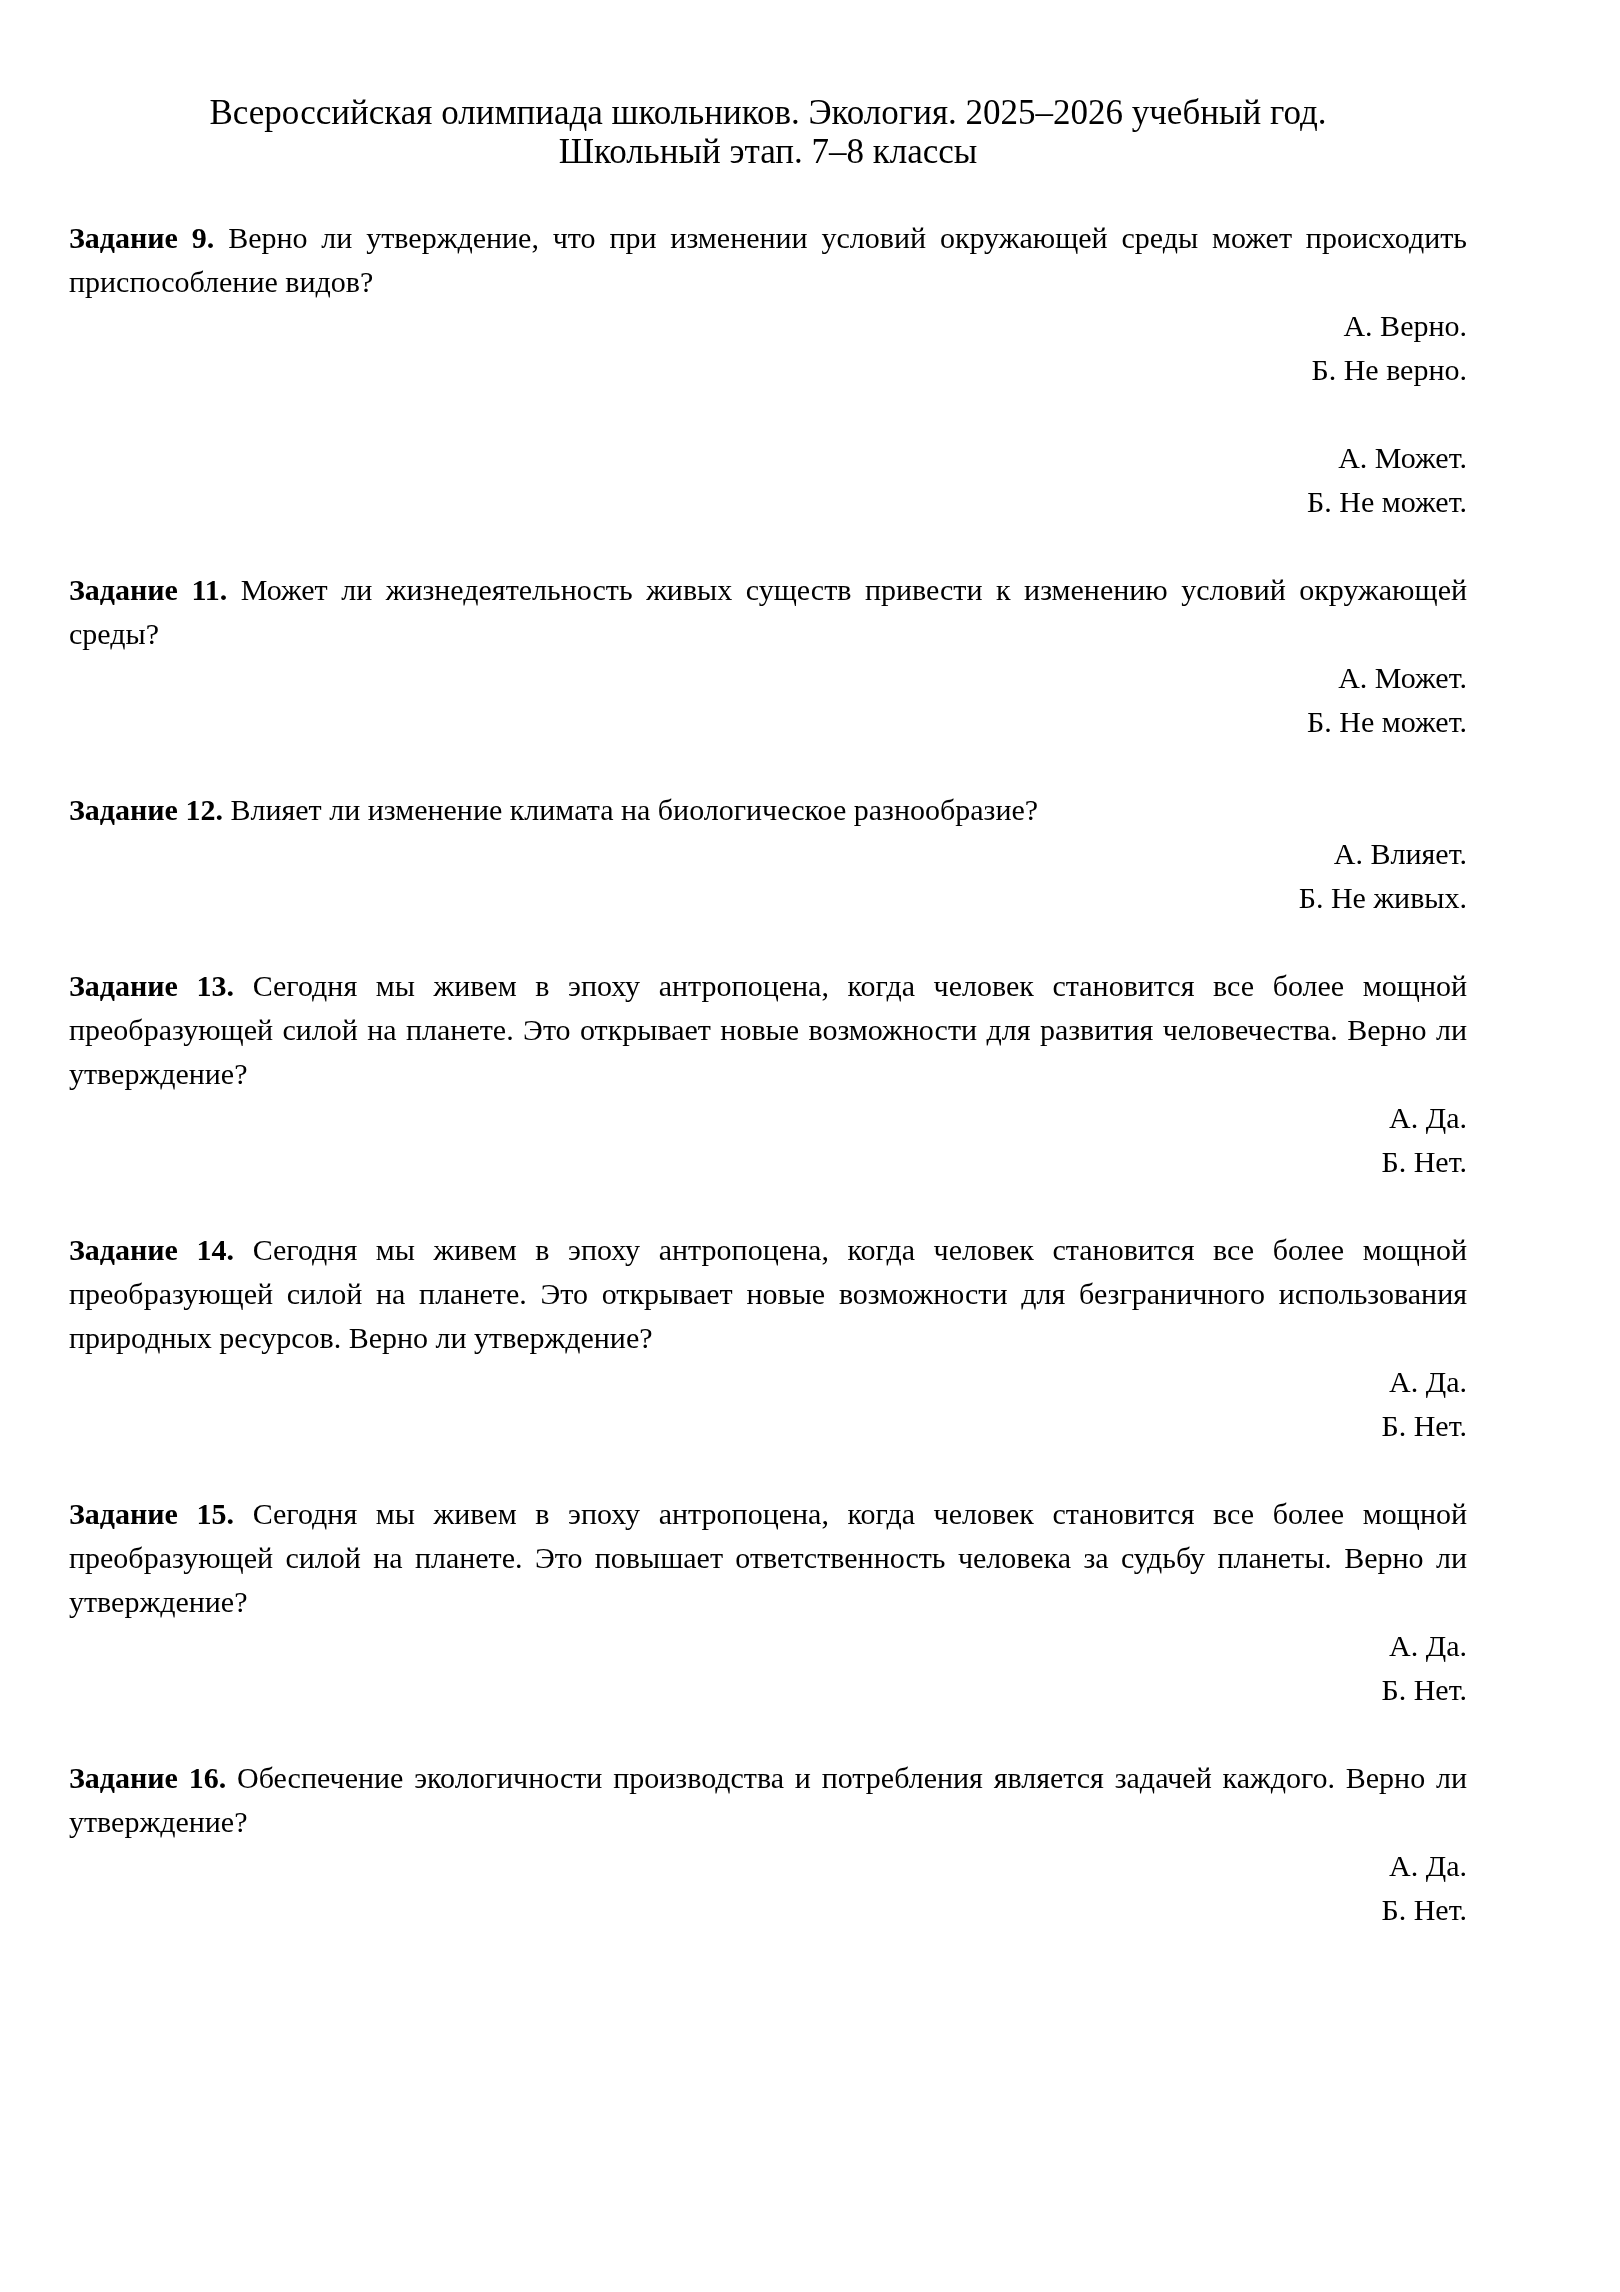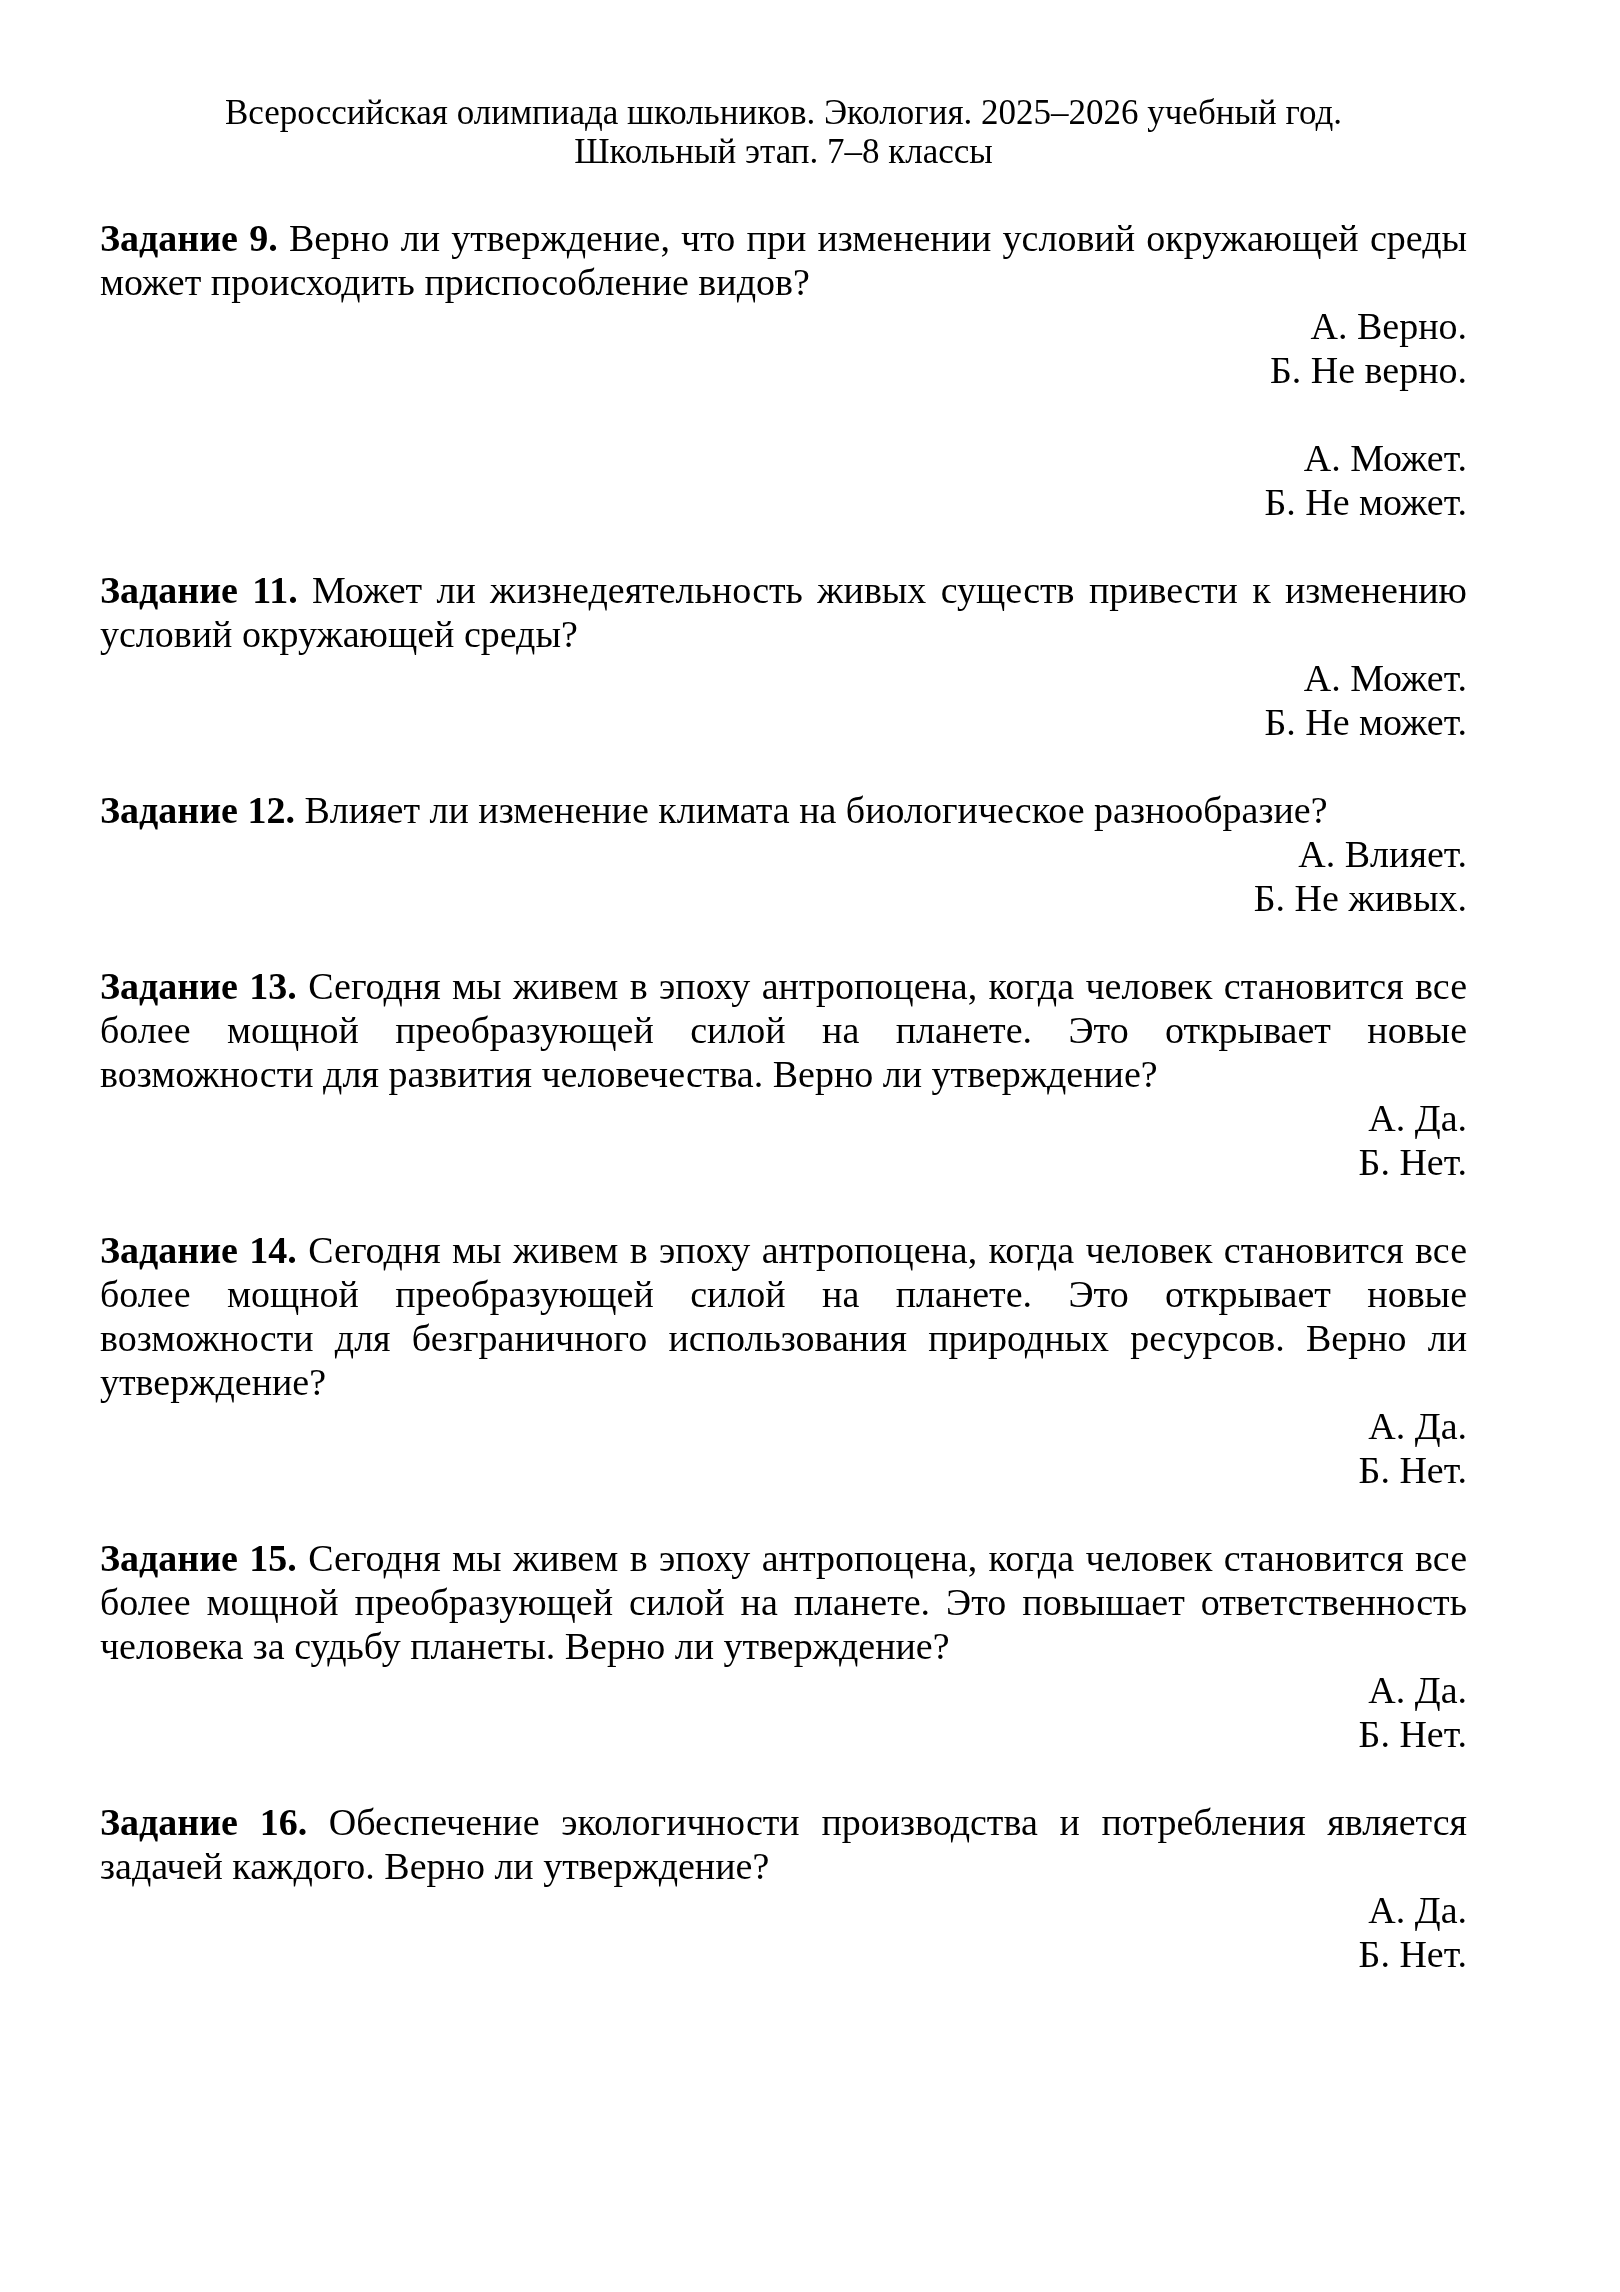--- a/index.html
+++ b/index.html
@@ -7,35 +7,35 @@
     padding: 0;
     background: #ffffff;
   }
   .page {
     position: relative;
     width: 1620px;
     height: 2293px;
     background: #ffffff;
     color: #000000;
     box-sizing: border-box;
-    padding: 93px 153px 0 100px;
+    padding: 93px 153px 0 69px;
     font-family: "Liberation Serif", "DejaVu Serif", serif;
     overflow: hidden;
   }
   .doc-header {
     text-align: center;
     font-size: 35px;
     line-height: 39px;
     margin: 0 0 45px 0;
   }
   .doc-header div {
     white-space: nowrap;
   }
   .task {
-    font-size: 38px;
+    font-size: 30px;
     line-height: 44px;
     margin: 0 0 44px 0;
   }
   .task .question {
     margin: 0;
     text-align: justify;
   }
   .task .label {
     font-weight: bold;
   }

